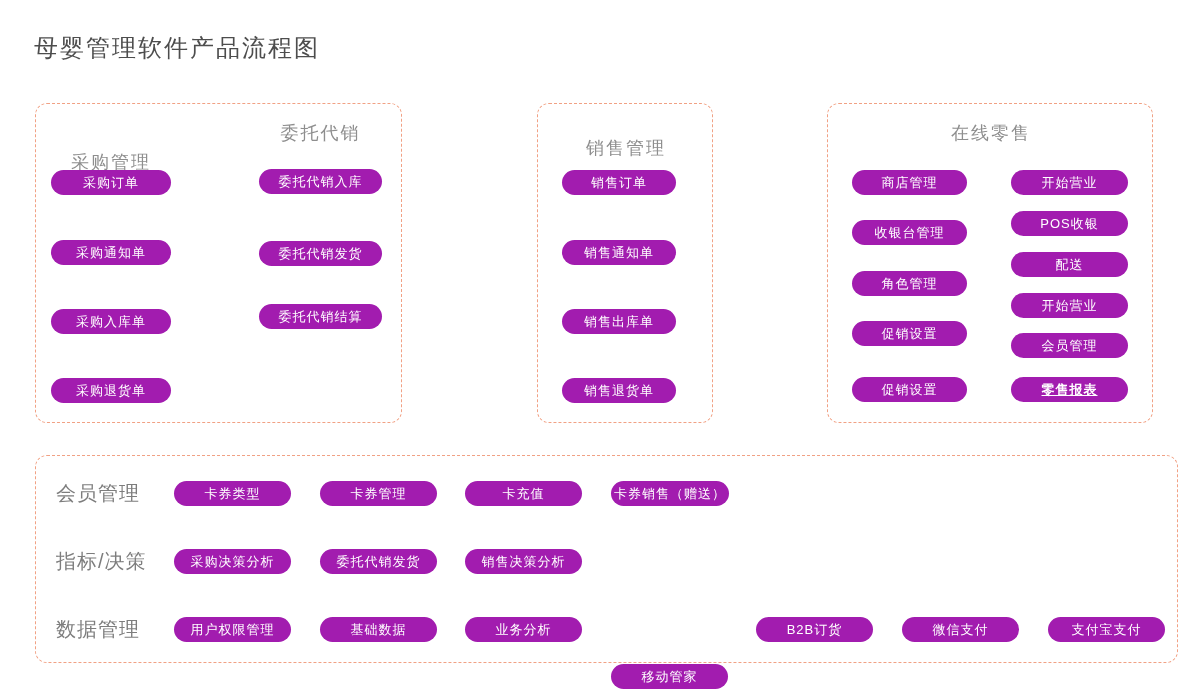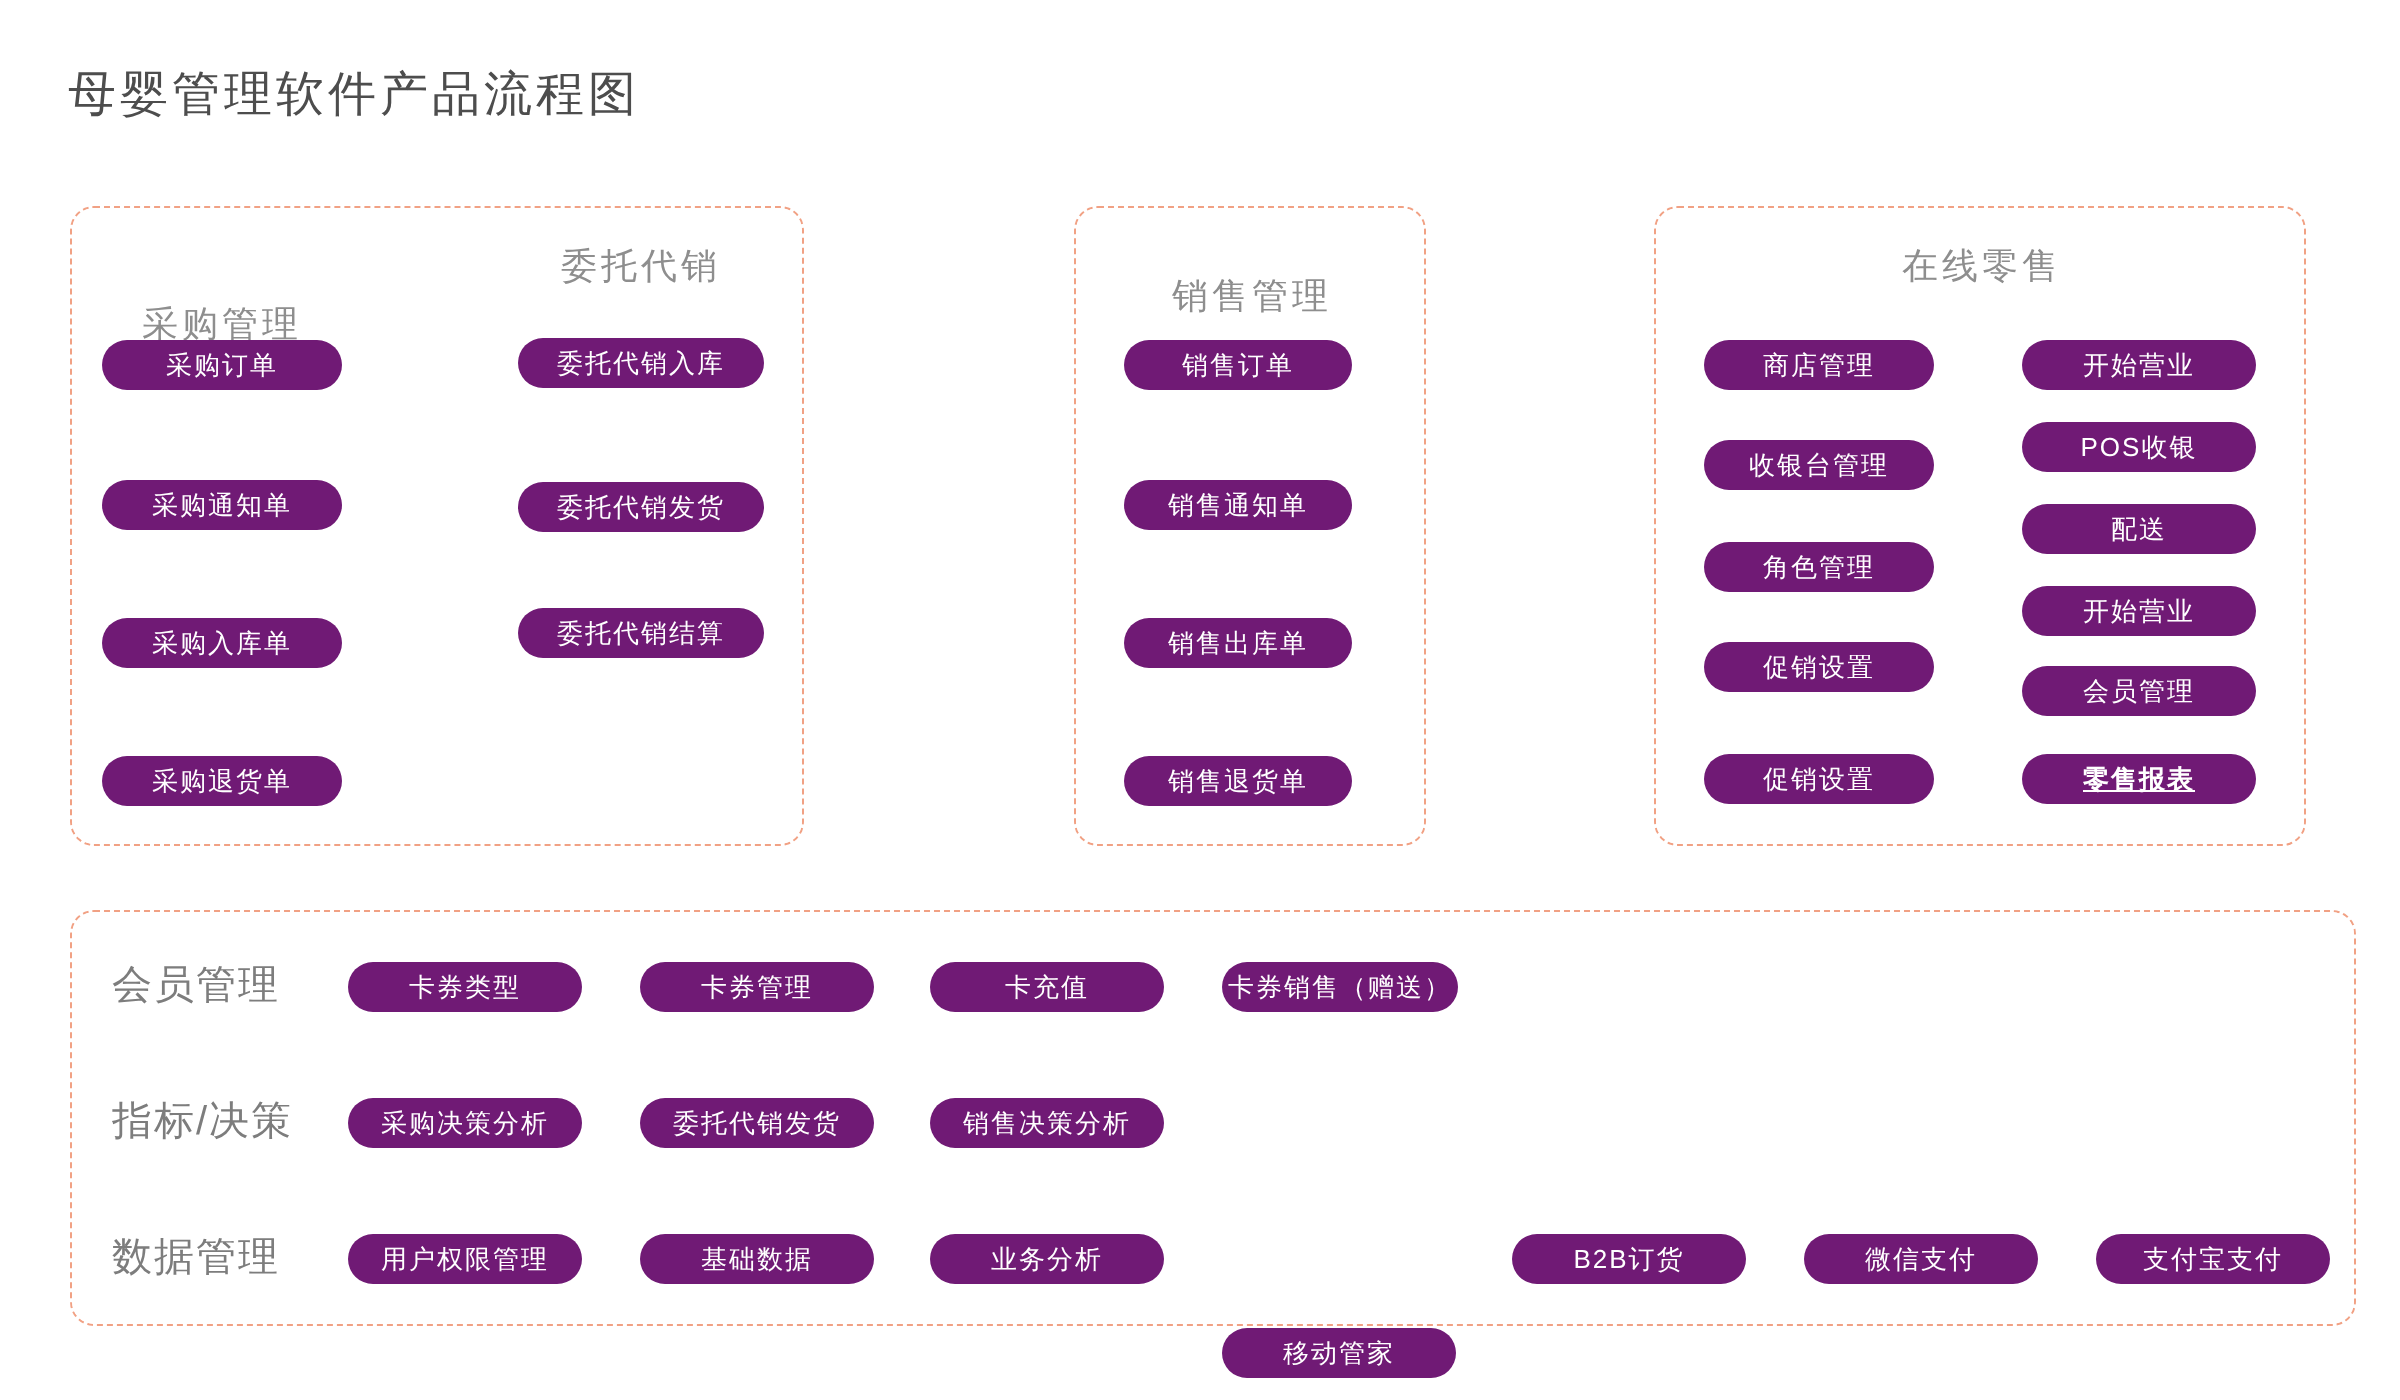--- a/index.html
+++ b/index.html
@@ -23,21 +23,21 @@
   }
   .col-header {
     position: absolute;
     font-size: 18px; color: #8e8e8e;
     text-align: center; letter-spacing: 2px;
     line-height: 22px;
   }
   .pill {
     position: absolute;
     height: 25px;
-    background: #701a75;
+    background: #a21caf;
     border-radius: 13px;
     color: #ffffff;
     font-size: 13px;
     display: flex; align-items: center; justify-content: center;
     letter-spacing: 1px;
     white-space: nowrap;
   }
   .pill.bold { font-weight: bold; text-decoration: underline; }
   .row-label {
     position: absolute;

